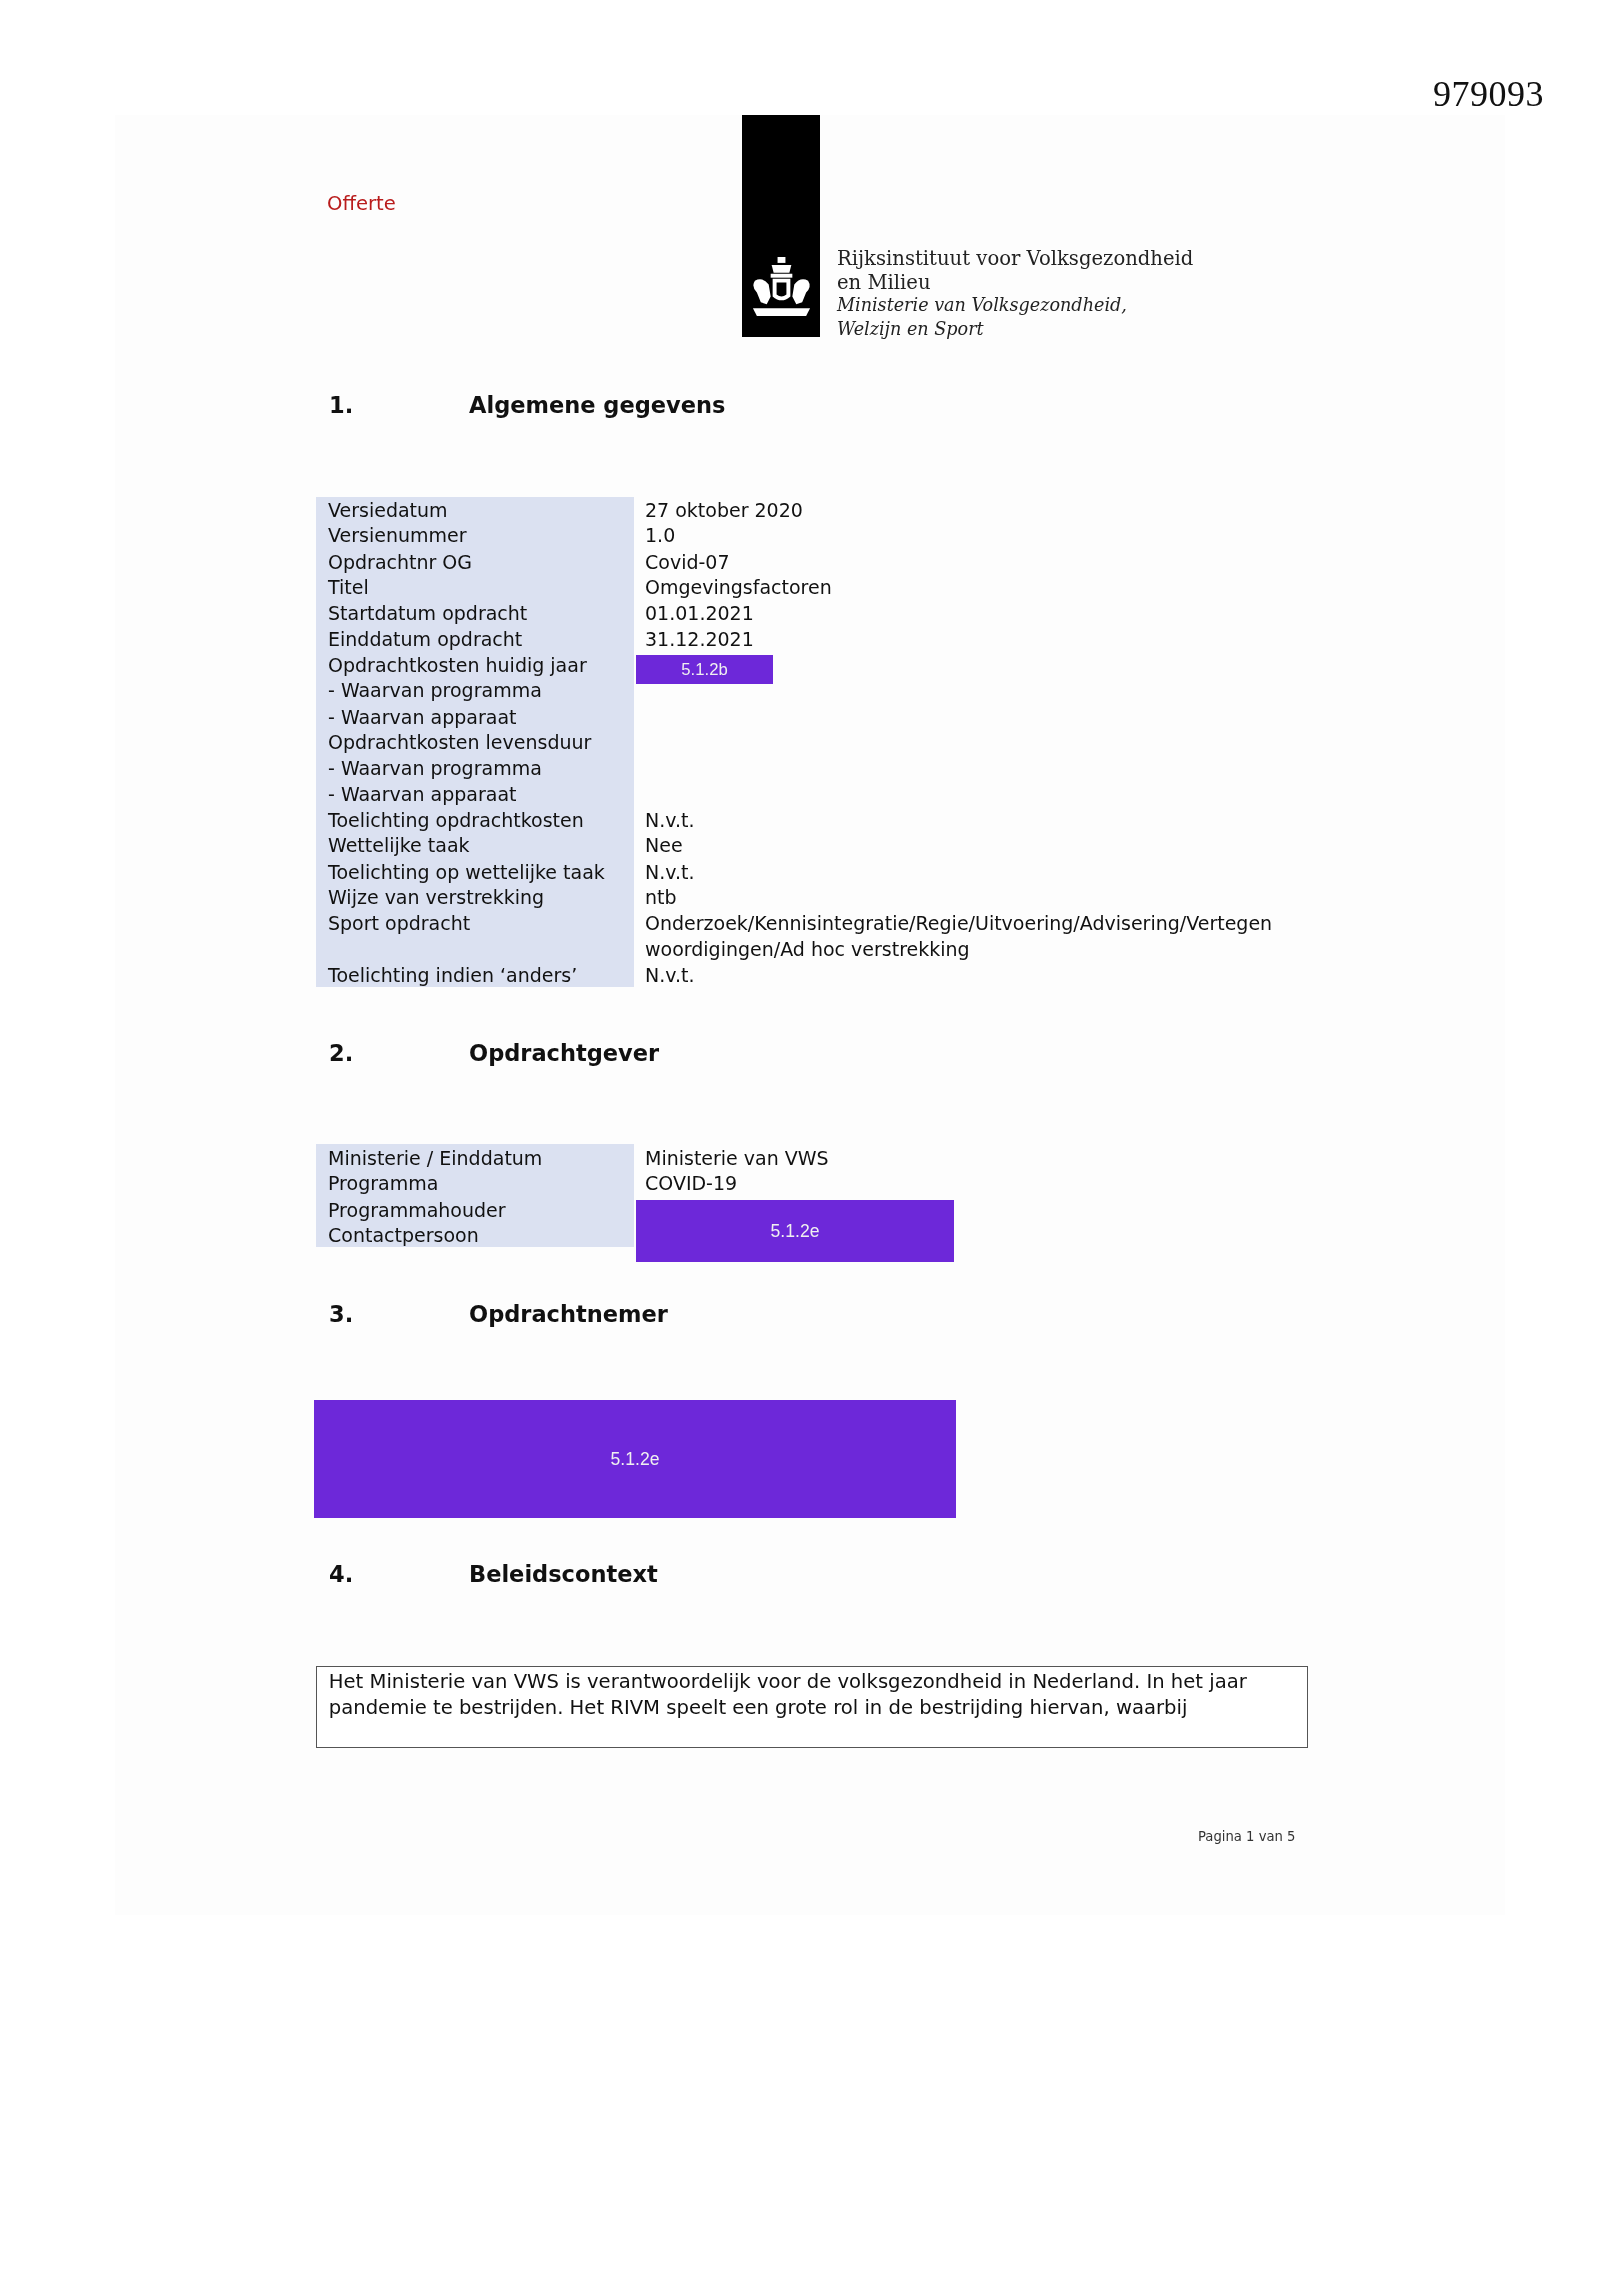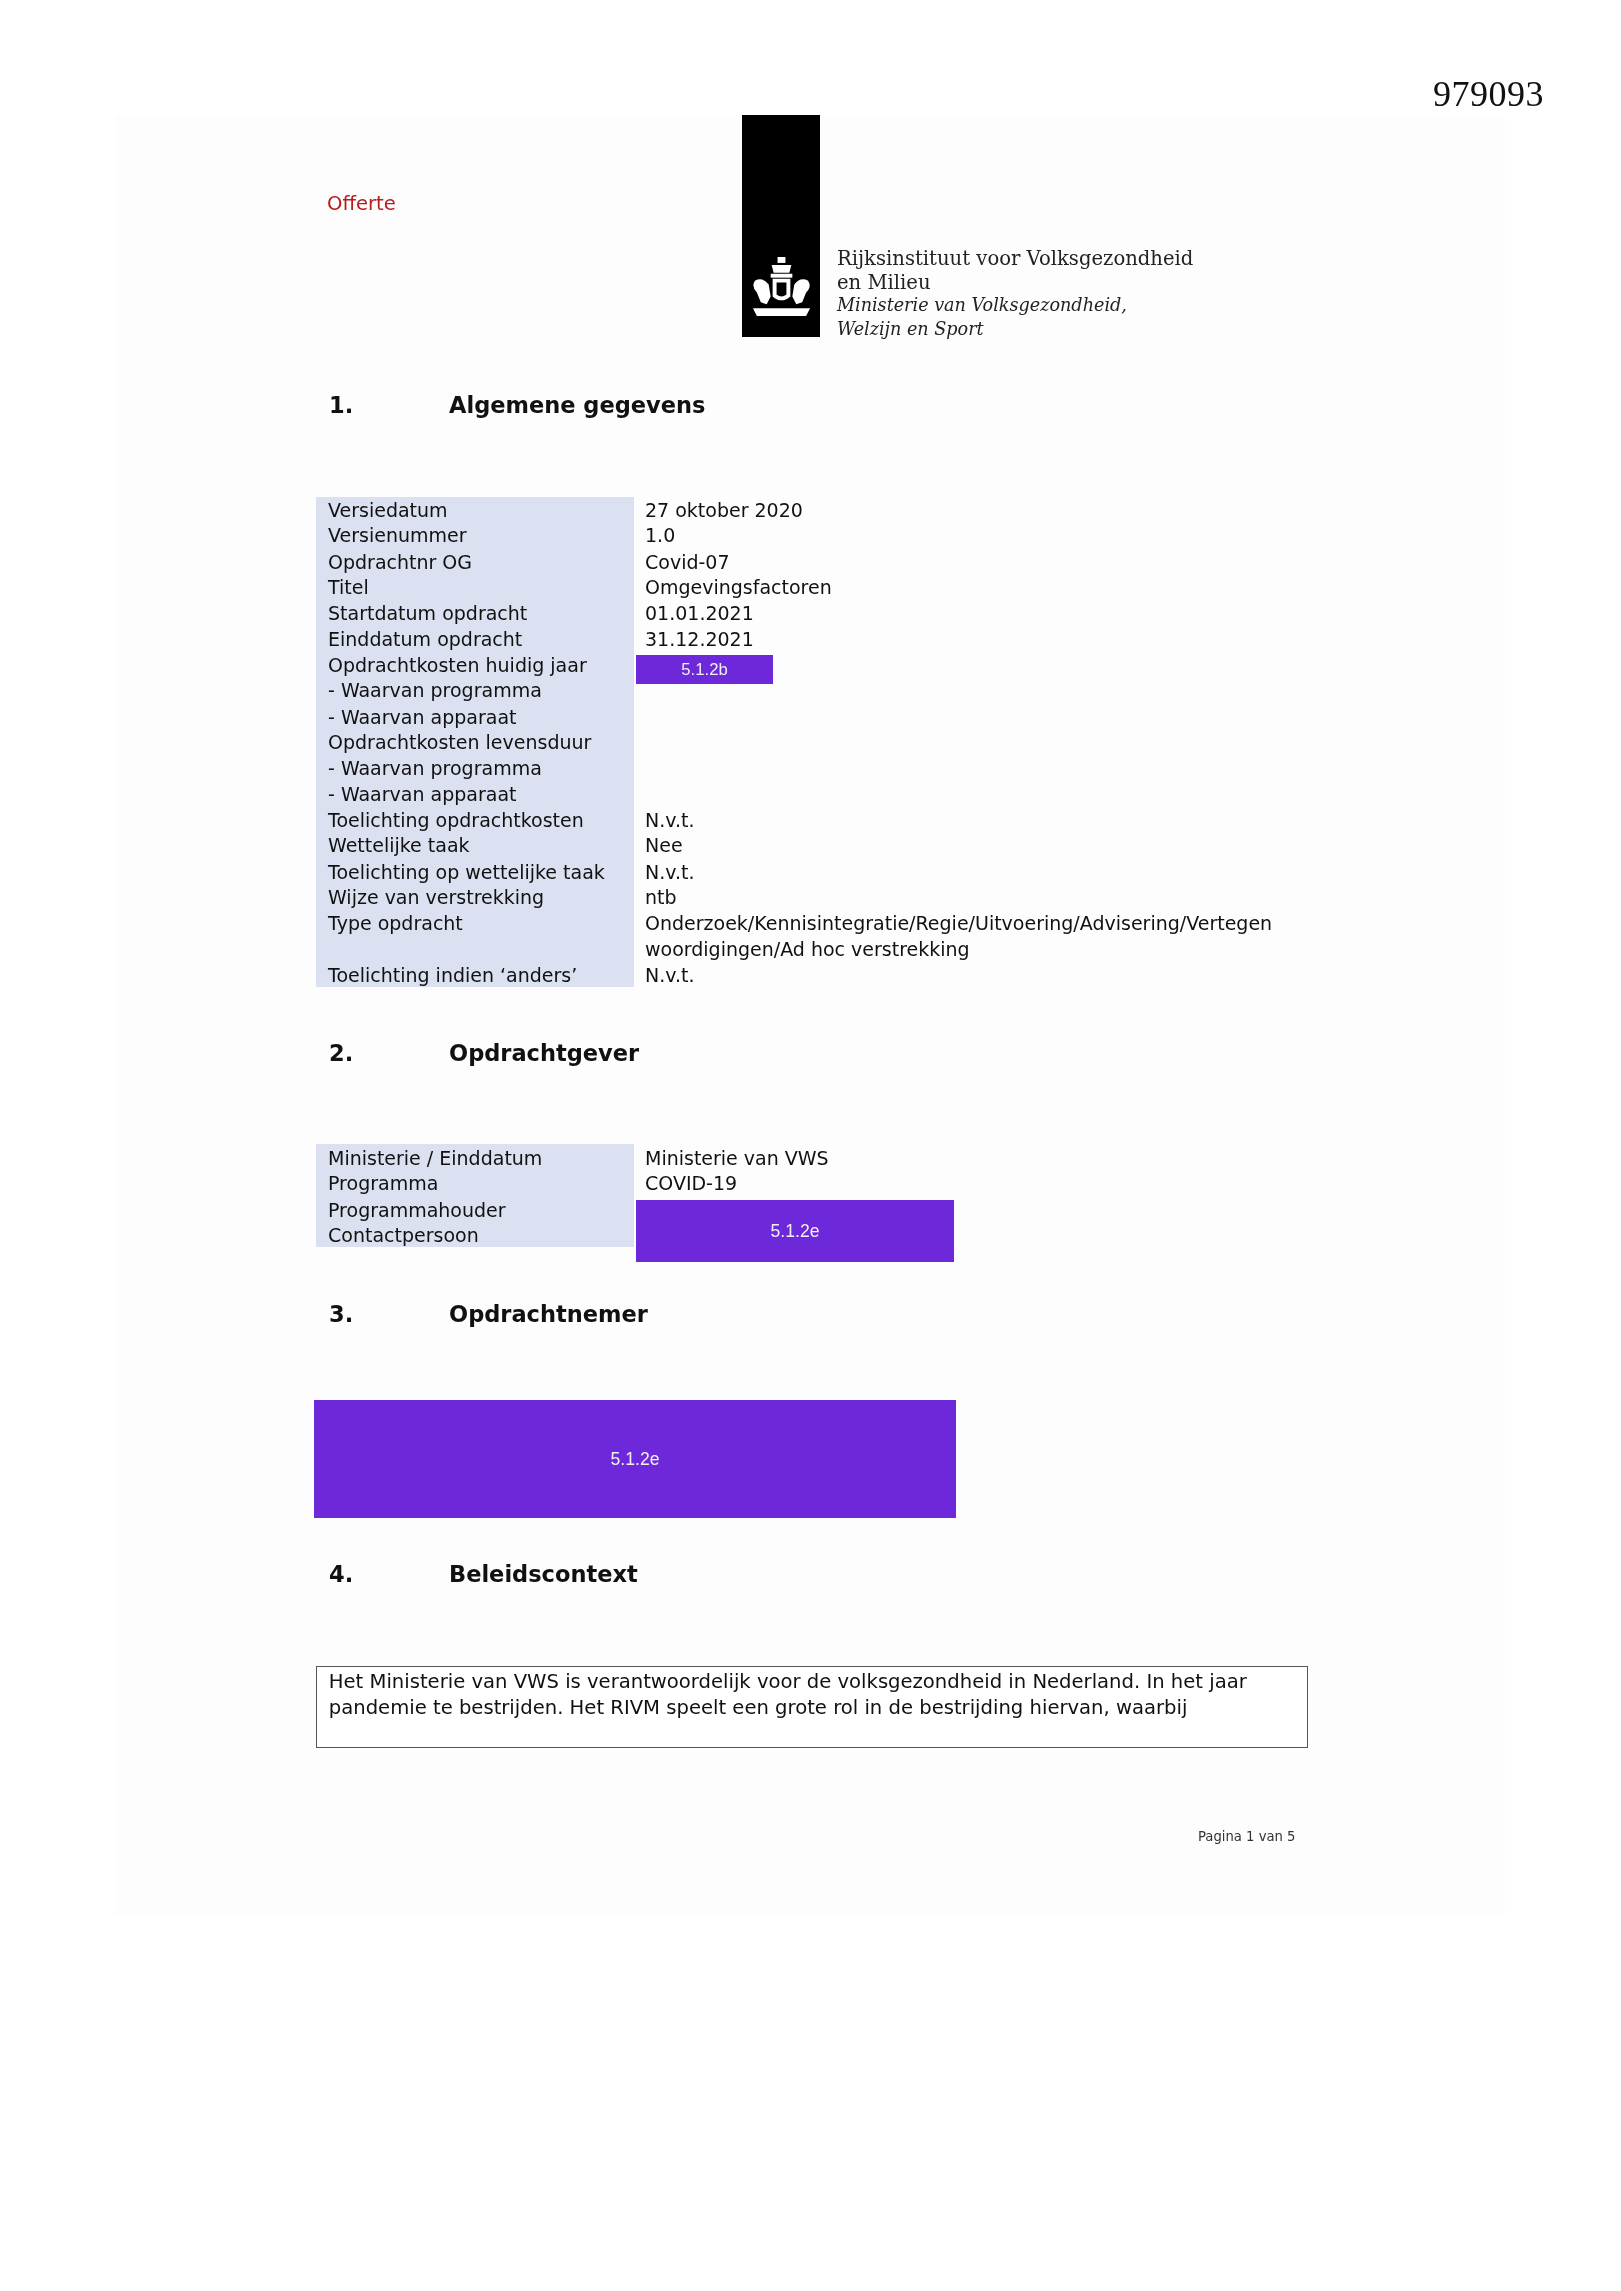--- a/index.html
+++ b/index.html
@@ -11,21 +11,21 @@
     .page-area { position: absolute; left: 115px; top: 115px; width: 1390px; height: 1800px; background: #fdfdfd; }
     .abs { position: absolute; }
     .offerte { left: 327px; top: 192px; font-family: "DejaVu Sans", sans-serif; font-size: 19.6px; color: #b91c1c; }
     .logo-bar { left: 742px; top: 115px; width: 78px; height: 222px; background: #000; }
     .logo-crest { left: 747px; top: 257px; width: 69px; height: 65px; }
     .org { left: 837px; top: 247px; font-family: "DejaVu Serif", serif; color: #222; line-height: 23.5px; }
     .org .l1 { font-size: 19.6px; }
     .org .l3 { font-size: 17.6px; font-style: italic; }
     .section-h { font-family: "DejaVu Sans", sans-serif; font-weight: bold; font-size: 22.5px; color: #111; }
     .section-h .num { position: absolute; left: 0; }
-    .section-h .title { position: absolute; left: 120px; white-space: nowrap; text-align: right; }
+    .section-h .title { position: absolute; left: 140px; white-space: nowrap; text-align: right; }
     .kv-label-bg { background: #dbe1f1; }
     .kv-row { position: absolute; font-size: 19px; line-height: 26px; white-space: nowrap; color: #111; }
     .redact { background: #6d28d9; color: #f0f0f0; font-family: "Liberation Sans", sans-serif; display: flex; align-items: center; justify-content: center; }
     .context-box { left: 316px; top: 1666px; width: 990px; height: 80px; border: 1.5px solid #555; background: #fff; overflow: hidden; }
     .context-text { padding: 2px 11.8px; font-family: "DejaVu Sans", sans-serif; font-size: 19.6px; line-height: 25.5px; color: #111; }
     .footer { left: 1198px; top: 1829px; font-family: "DejaVu Sans", sans-serif; font-size: 13.2px; color: #333; }
   </style>
 </head>
 <body>
 
@@ -98,21 +98,21 @@
 
   <div class="kv-row" style="left:328px; top:832px;">Wettelijke taak</div>
   <div class="kv-row" style="left:645px; top:832px;">Nee</div>
 
   <div class="kv-row" style="left:328px; top:859px;">Toelichting op wettelijke taak</div>
   <div class="kv-row" style="left:645px; top:859px;">N.v.t.</div>
 
   <div class="kv-row" style="left:328px; top:884px;">Wijze van verstrekking</div>
   <div class="kv-row" style="left:645px; top:884px;">ntb</div>
 
-  <div class="kv-row" style="left:328px; top:910px;">Type opdracht</div>
+  <div class="kv-row" style="left:328px; top:910px;">Sport opdracht</div>
   <div class="kv-row" style="left:645px; top:910px;">Onderzoek/Kennisintegratie/Regie/Uitvoering/Advisering/Vertegen</div>
 
   <div class="kv-row" style="left:645px; top:936px;">woordigingen/Ad hoc verstrekking</div>
 
   <div class="kv-row" style="left:328px; top:962px;">Toelichting indien ‘anders’</div>
   <div class="kv-row" style="left:645px; top:962px;">N.v.t.</div>
 </div>
 
 <div class="abs section-h" style="left:329px; top:1040px; width:686px; height:29px;">
   <span class="num">2.</span>

